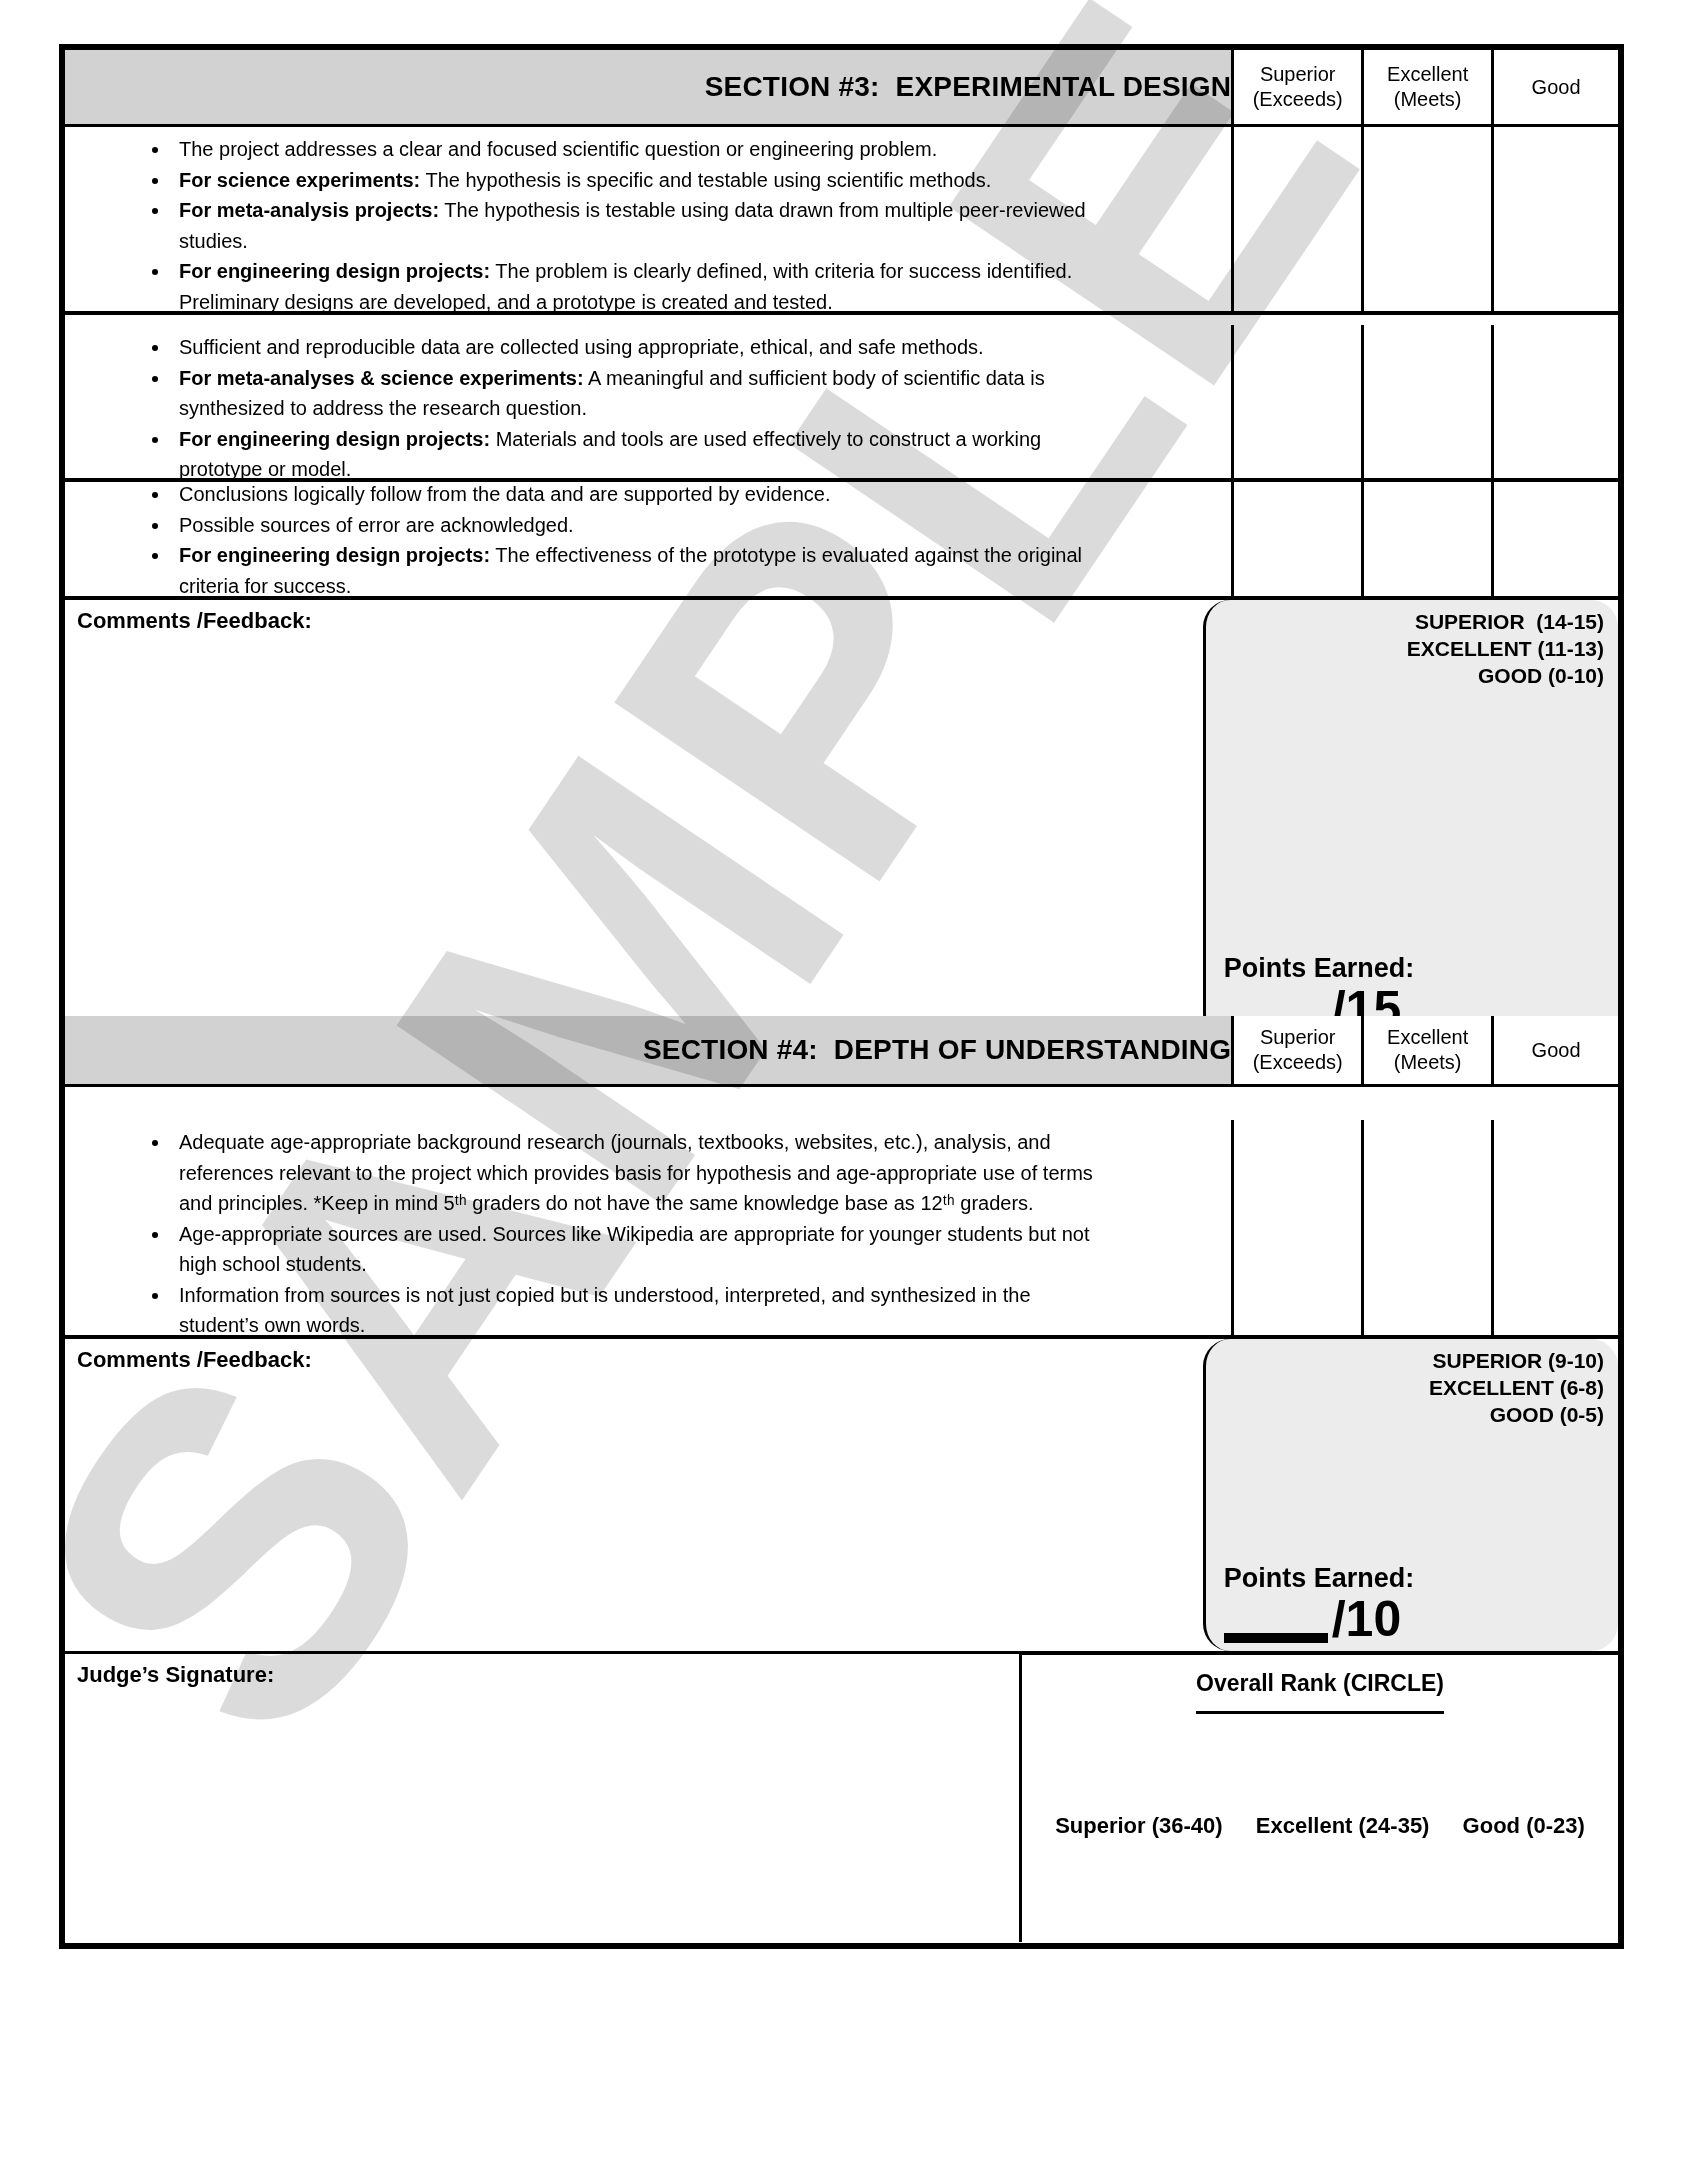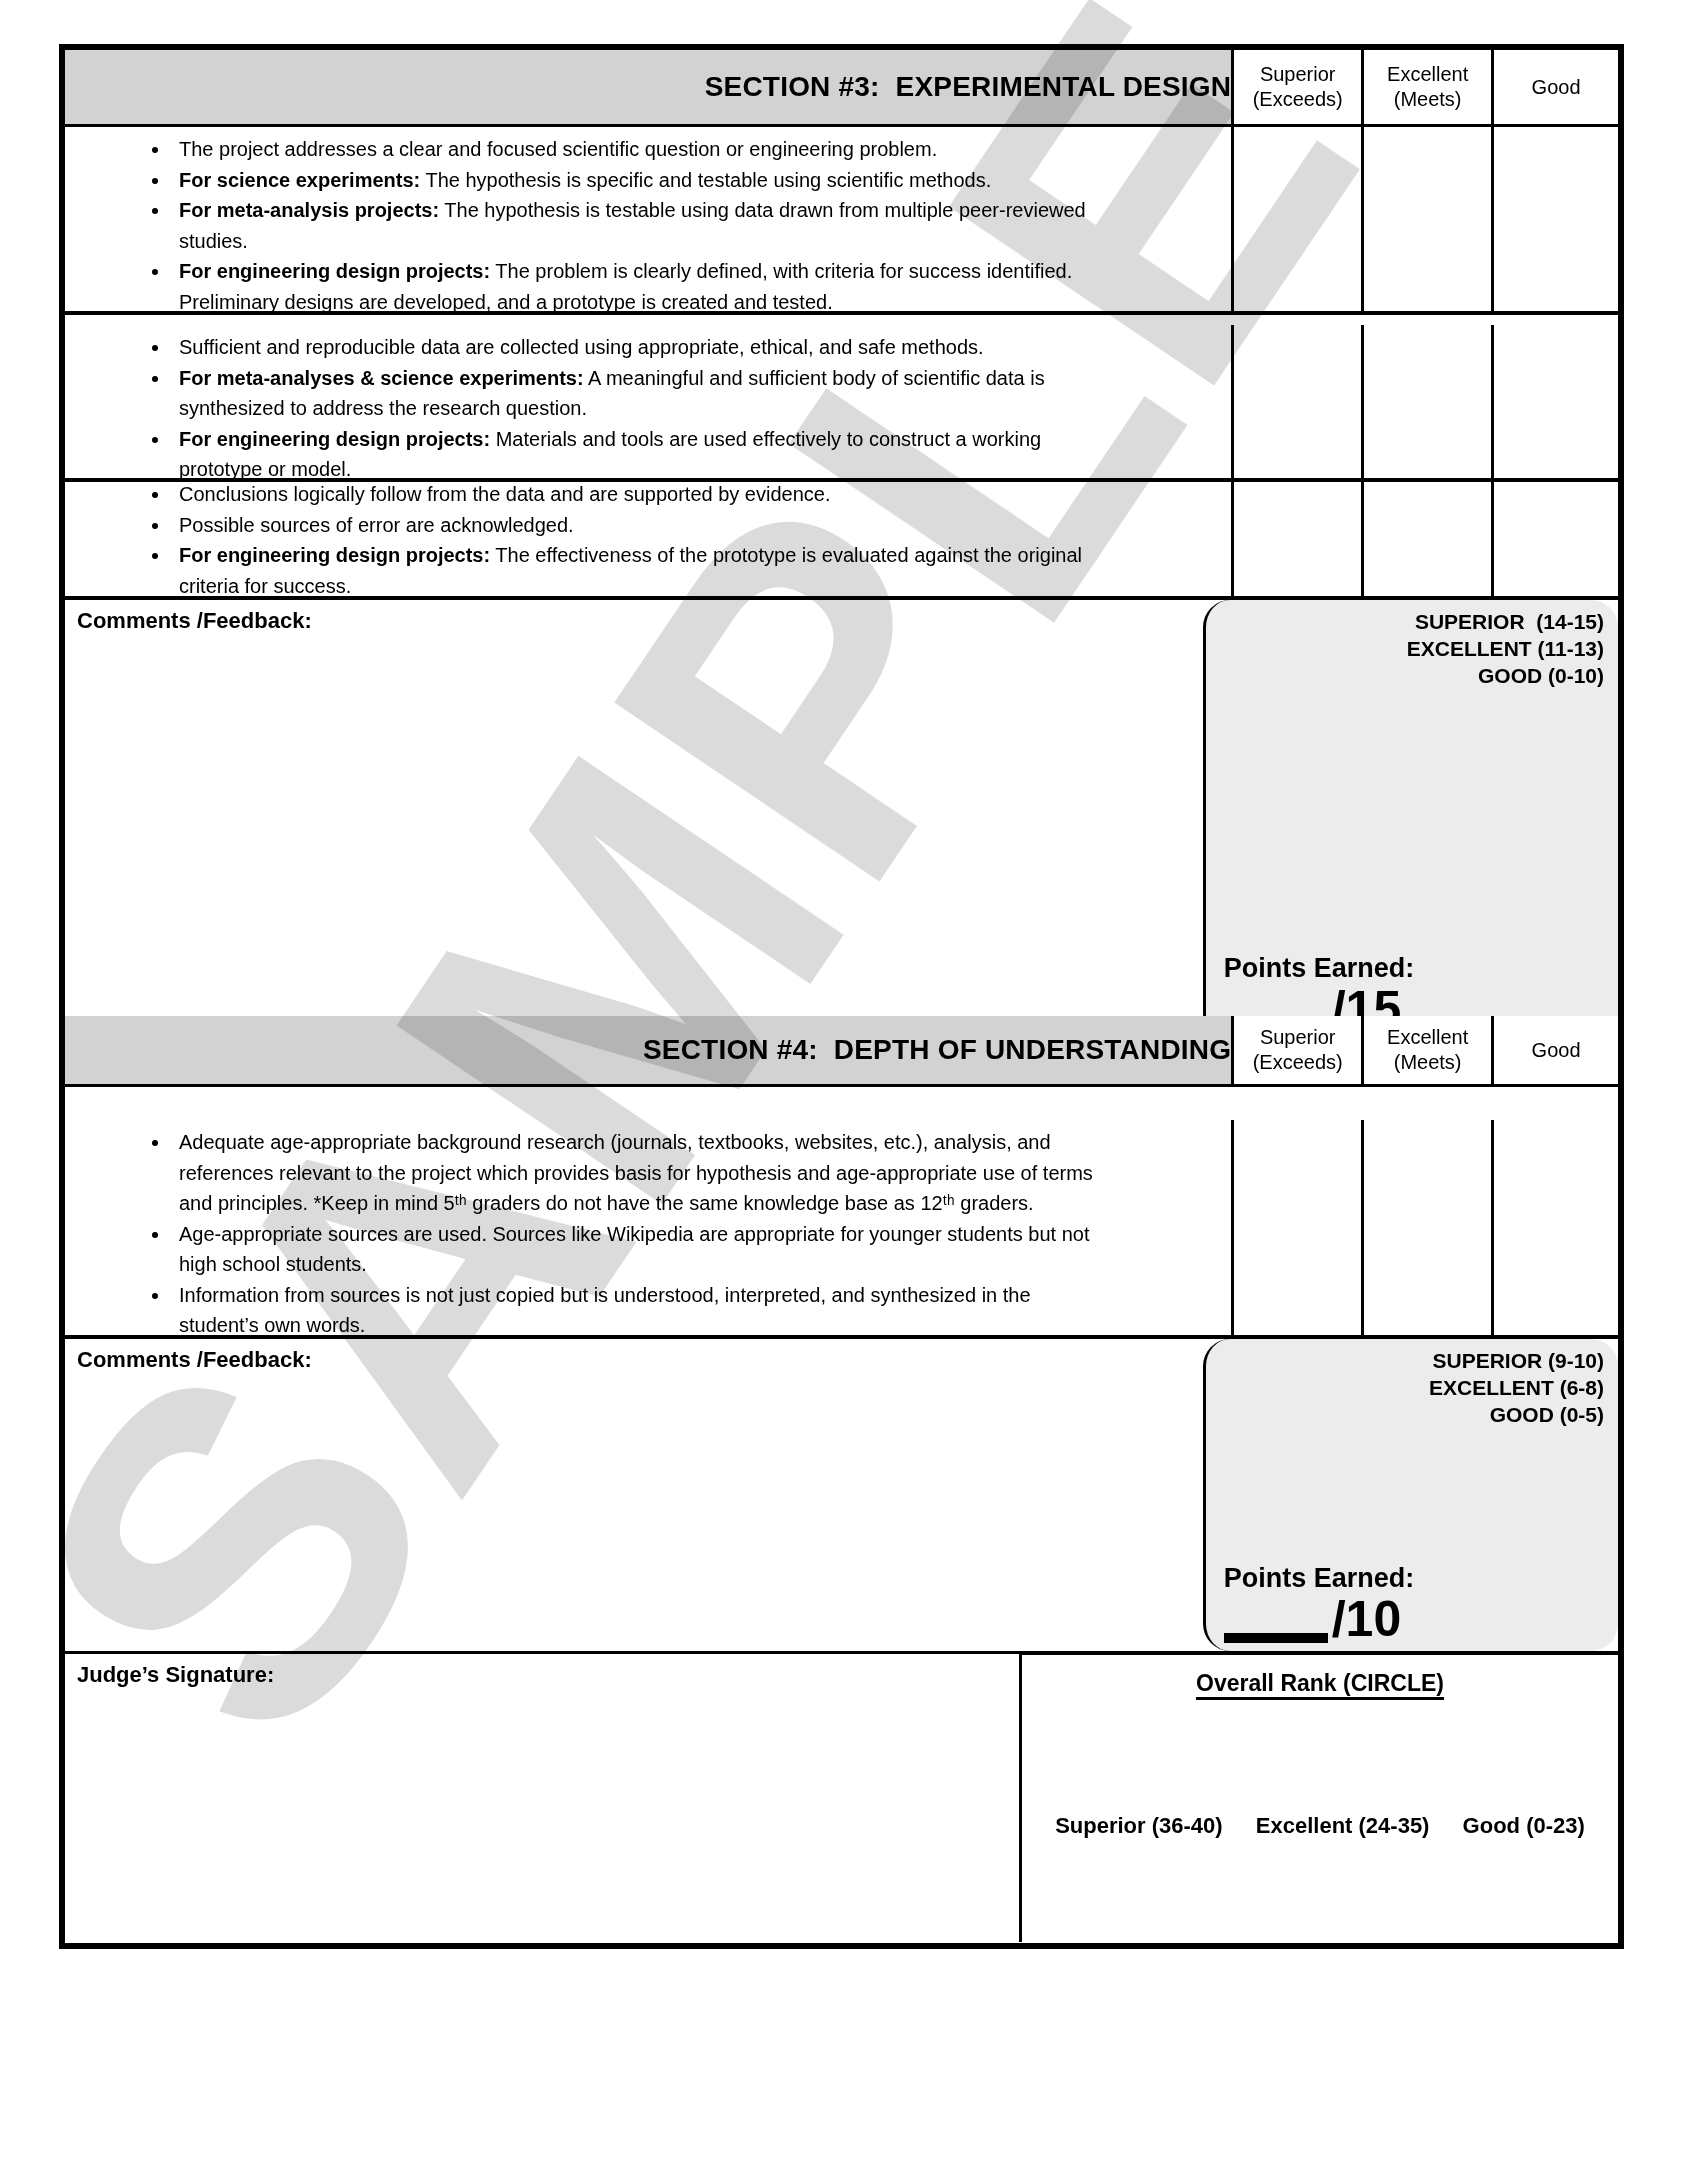--- a/index.html
+++ b/index.html
@@ -69,21 +69,21 @@
   .foot-right{width:596px; display:flex; flex-direction:column; box-sizing:border-box;}
   .total-cell{
     height:95px; border-bottom:4px solid #000; box-sizing:border-box; text-align:center;
     display:flex; flex-direction:column; align-items:center;
   }
   .total-label{font-weight:bold; font-size:22px; padding-top:6px;}
   .total-big{display:flex; align-items:flex-end; font-weight:bold; font-size:51px; line-height:0.95; margin-top:2px;}
   .total-big .blank{width:67px;}
   .overall-cell{flex:1; display:flex; flex-direction:column; align-items:center; padding:16px 0 14px;}
   .overall-head{font-weight:bold; font-size:23px;}
-  .overall-head span{border-bottom:3px solid #000; padding-bottom:1px;}
+  .overall-head span{border-bottom:3px solid #000; padding-bottom:15px;}
   .overall-options{flex:1; display:flex; justify-content:space-evenly; align-items:center; width:100%;margin-top:27px;}
   .overall-options .line{font-weight:bold; font-size:22px;}
   
   .watermark{
     position:absolute; left:693px; top:871px;
     transform:translate(-50%,-50%) rotate(-56deg);
     font-size:465px; font-weight:bold; color:rgba(0,0,0,0.14);
     white-space:nowrap; pointer-events:none; z-index:5; letter-spacing:2px;
   }
 </style>

